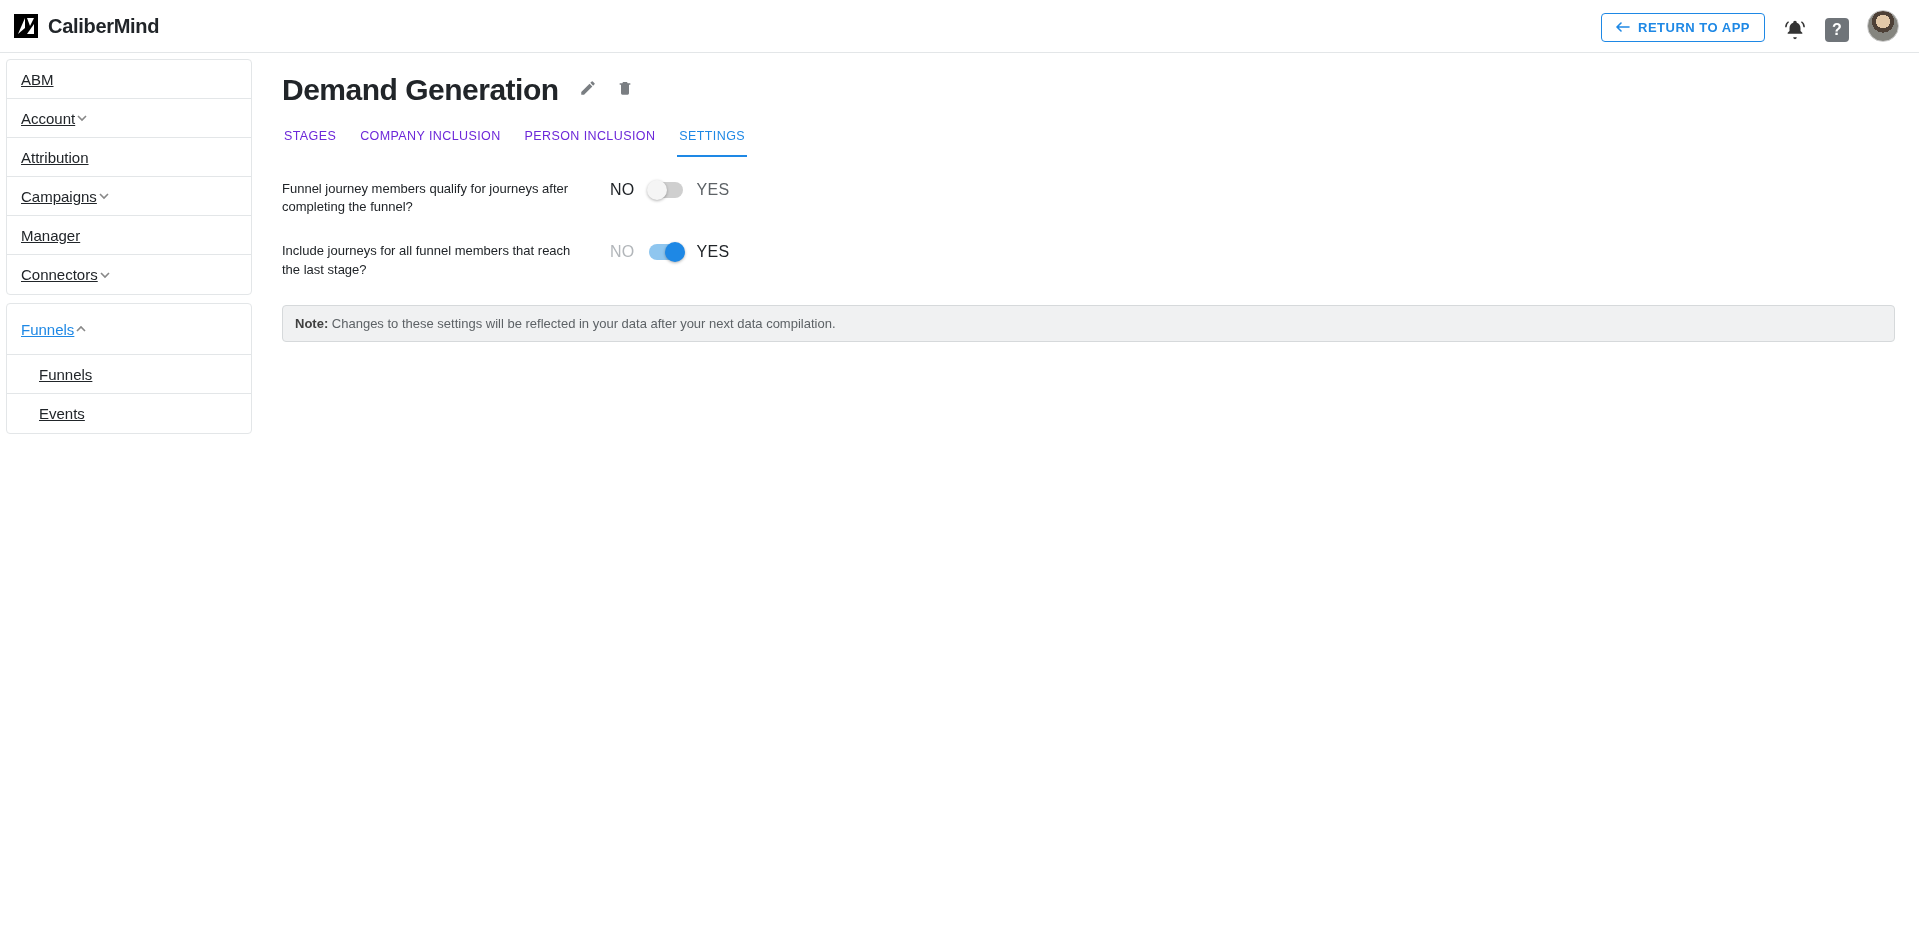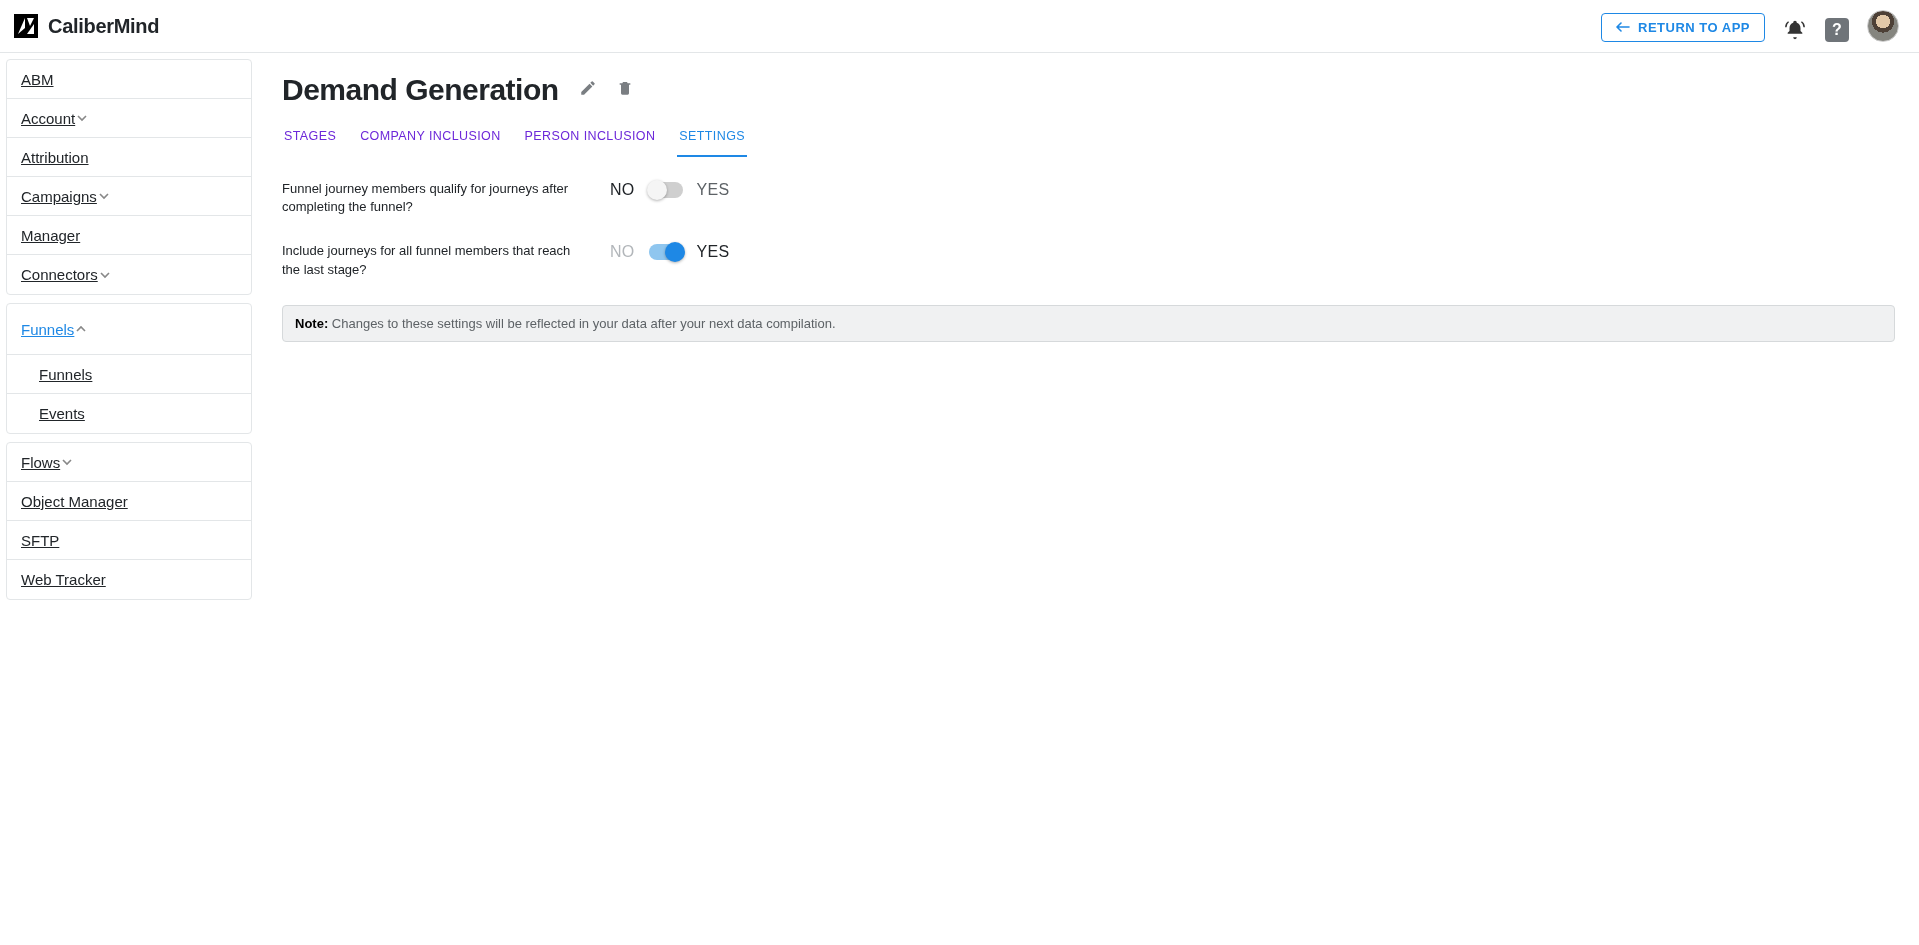--- a/index.html
+++ b/index.html
@@ -163,21 +163,21 @@
   .toggle.on .knob { left:auto; right:-2px; background:#1e88e5; }
   .note-box {
     border:1px solid #d6d9db;
     background:#f0f1f2;
     border-radius:4px;
     padding: 10px 12px;
     font-size:13px;
     color:#5d6266;
     margin-top: 20px;
   }
-  .note-box strong { color:#000000; }
+  .note-box strong { color:#404040; }
   .chev svg { display:block; }
 </style>
 </head>
 <body>
 
 <div class="topbar">
   <div class="brand">
     <span class="brand-logo">
       <svg width="16" height="16" viewBox="0 0 16 16">
         <polygon points="0,16 7,0 7,10 0,16" fill="#fff"></polygon>
@@ -256,39 +256,20 @@
         </span>
       </div>
       <div class="siderow sub">
         <span>Funnels</span>
       </div>
       <div class="siderow sub">
         <span>Events</span>
       </div>
     </div>
 
-    <div class="sidegroup">
-      <div class="siderow">
-        <span>Flows</span>
-        <span class="chev">
-          <svg width="14" height="14" viewBox="0 0 14 14">
-              <path d="M3 5l4 4 4-4" fill="none" stroke="#888" stroke-width="1.6"></path>
-            </svg>
-        </span>
-      </div>
-      <div class="siderow">
-        <span>Object Manager</span>
-      </div>
-      <div class="siderow">
-        <span>SFTP</span>
-      </div>
-      <div class="siderow">
-        <span>Web Tracker</span>
-      </div>
-    </div>
   </nav>
 
   <main class="main">
 
     <div class="page-title-row">
       <h1 class="page-title">Demand Generation</h1>
       <span class="title-icon">
         <svg width="18" height="18" viewBox="0 0 24 24" fill="#7a7e82">
             <path d="M3 17.25V21h3.75L17.8 9.95l-3.75-3.75L3 17.25zM20.7 7.05a1 1 0 0 0 0-1.4l-2.35-2.35a1 1 0 0 0-1.4 0l-1.85 1.85 3.75 3.75 1.85-1.85z"></path>
           </svg>

